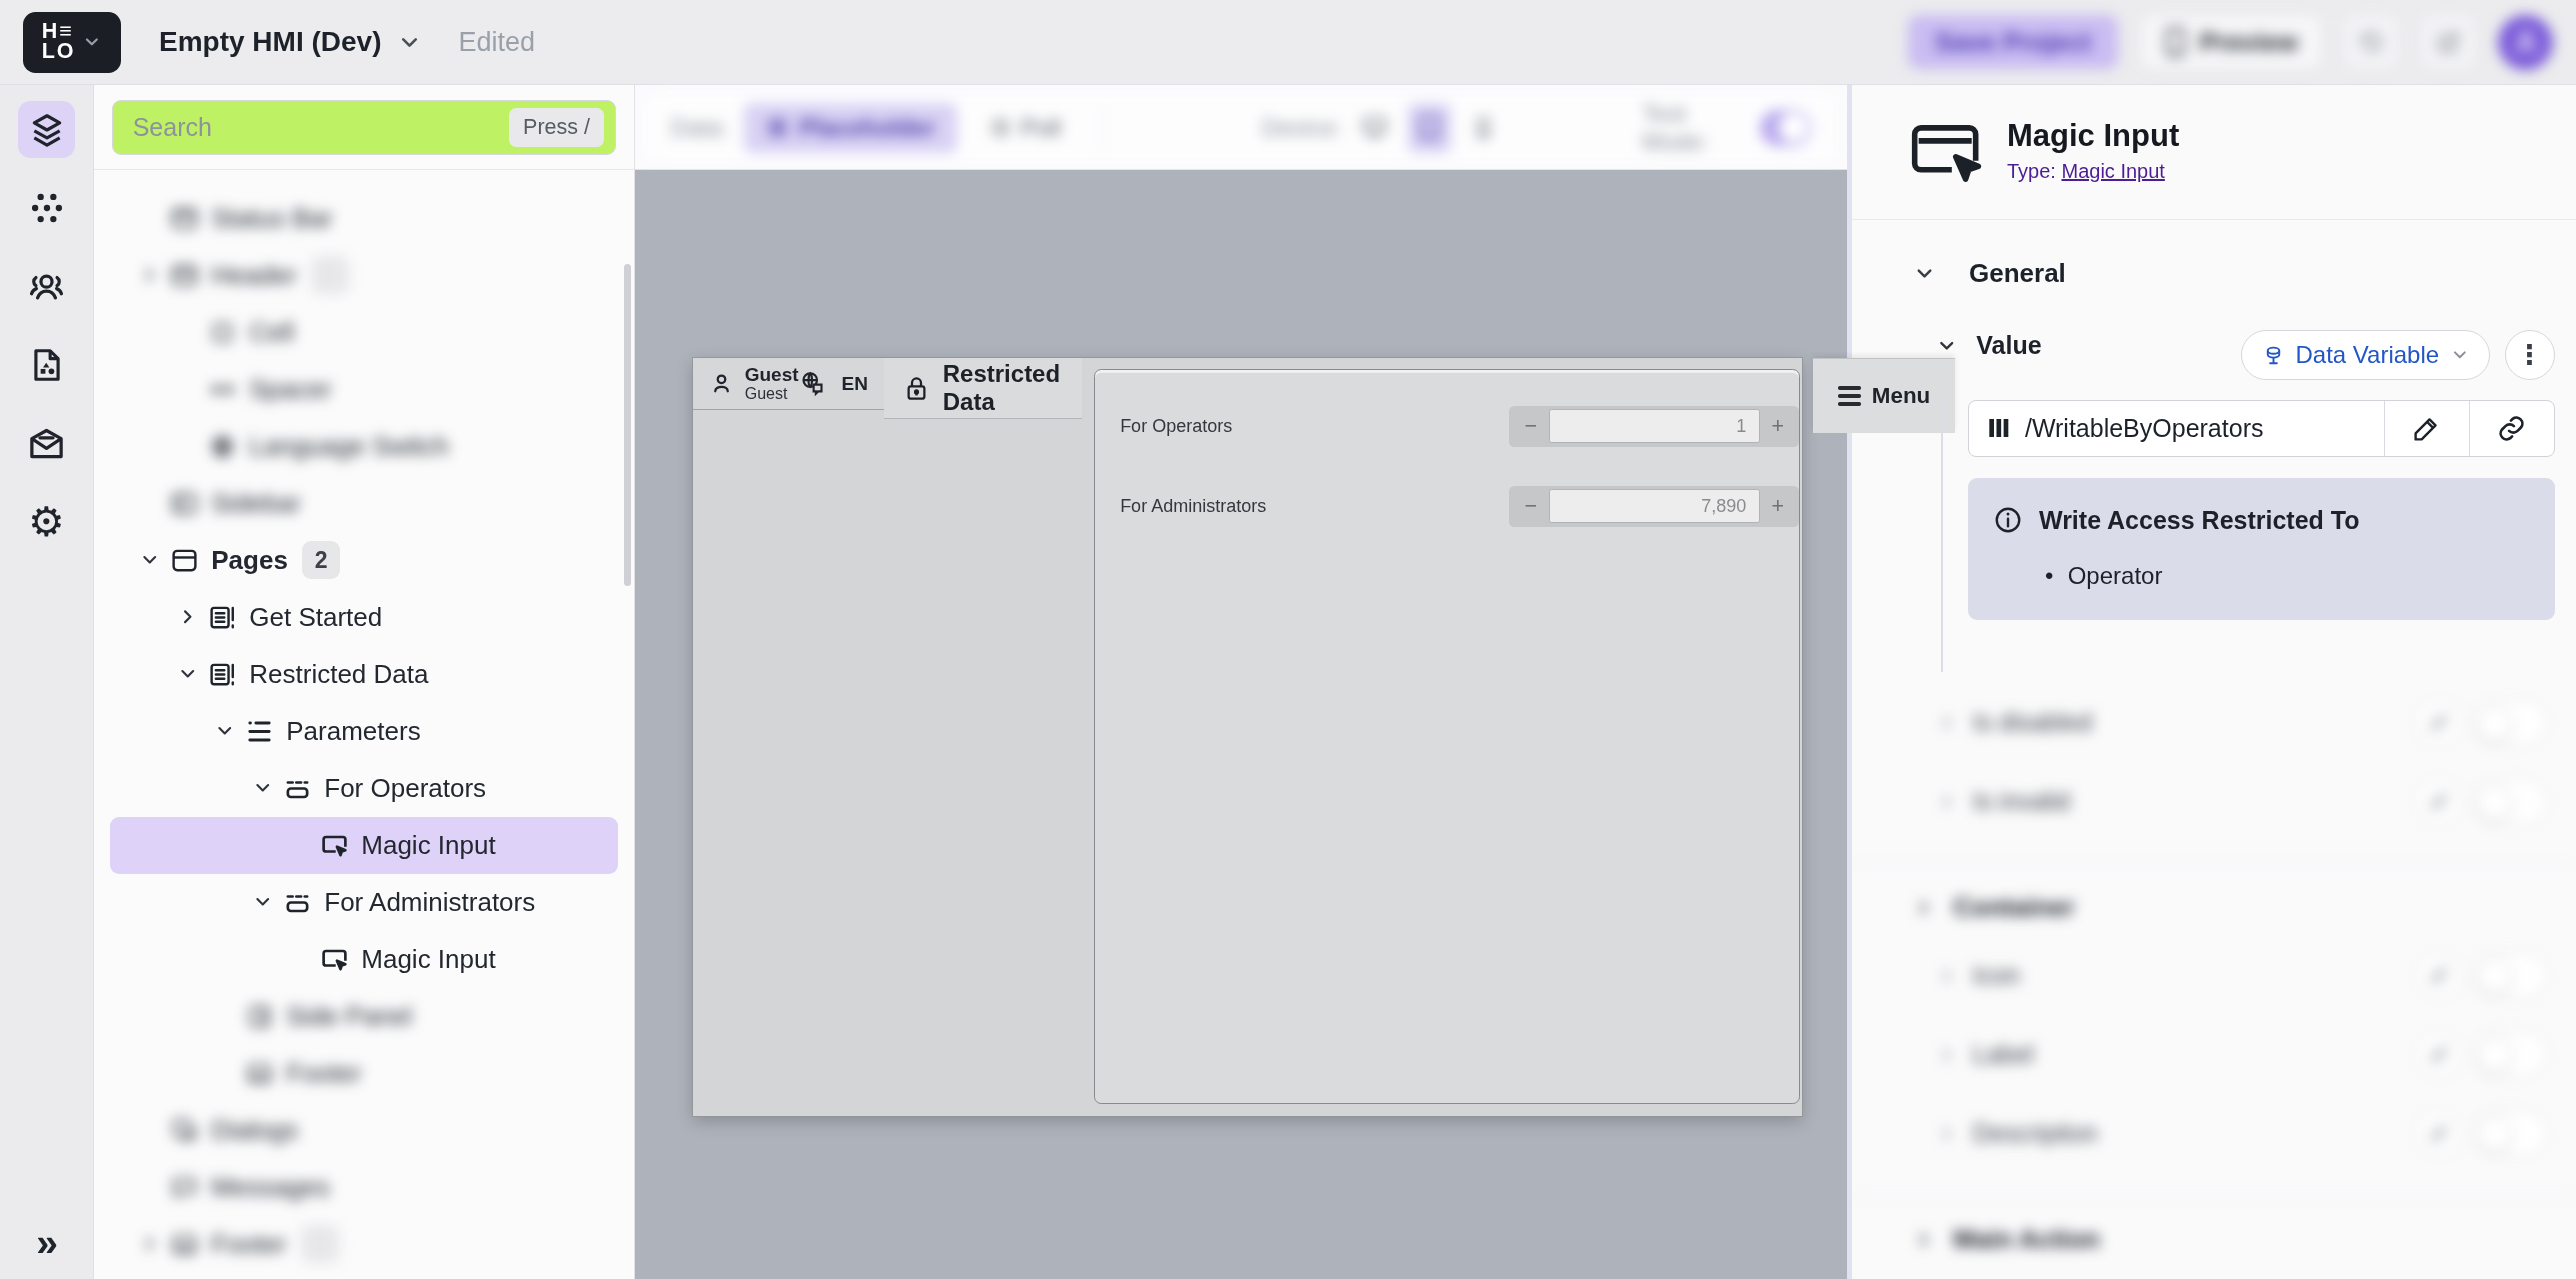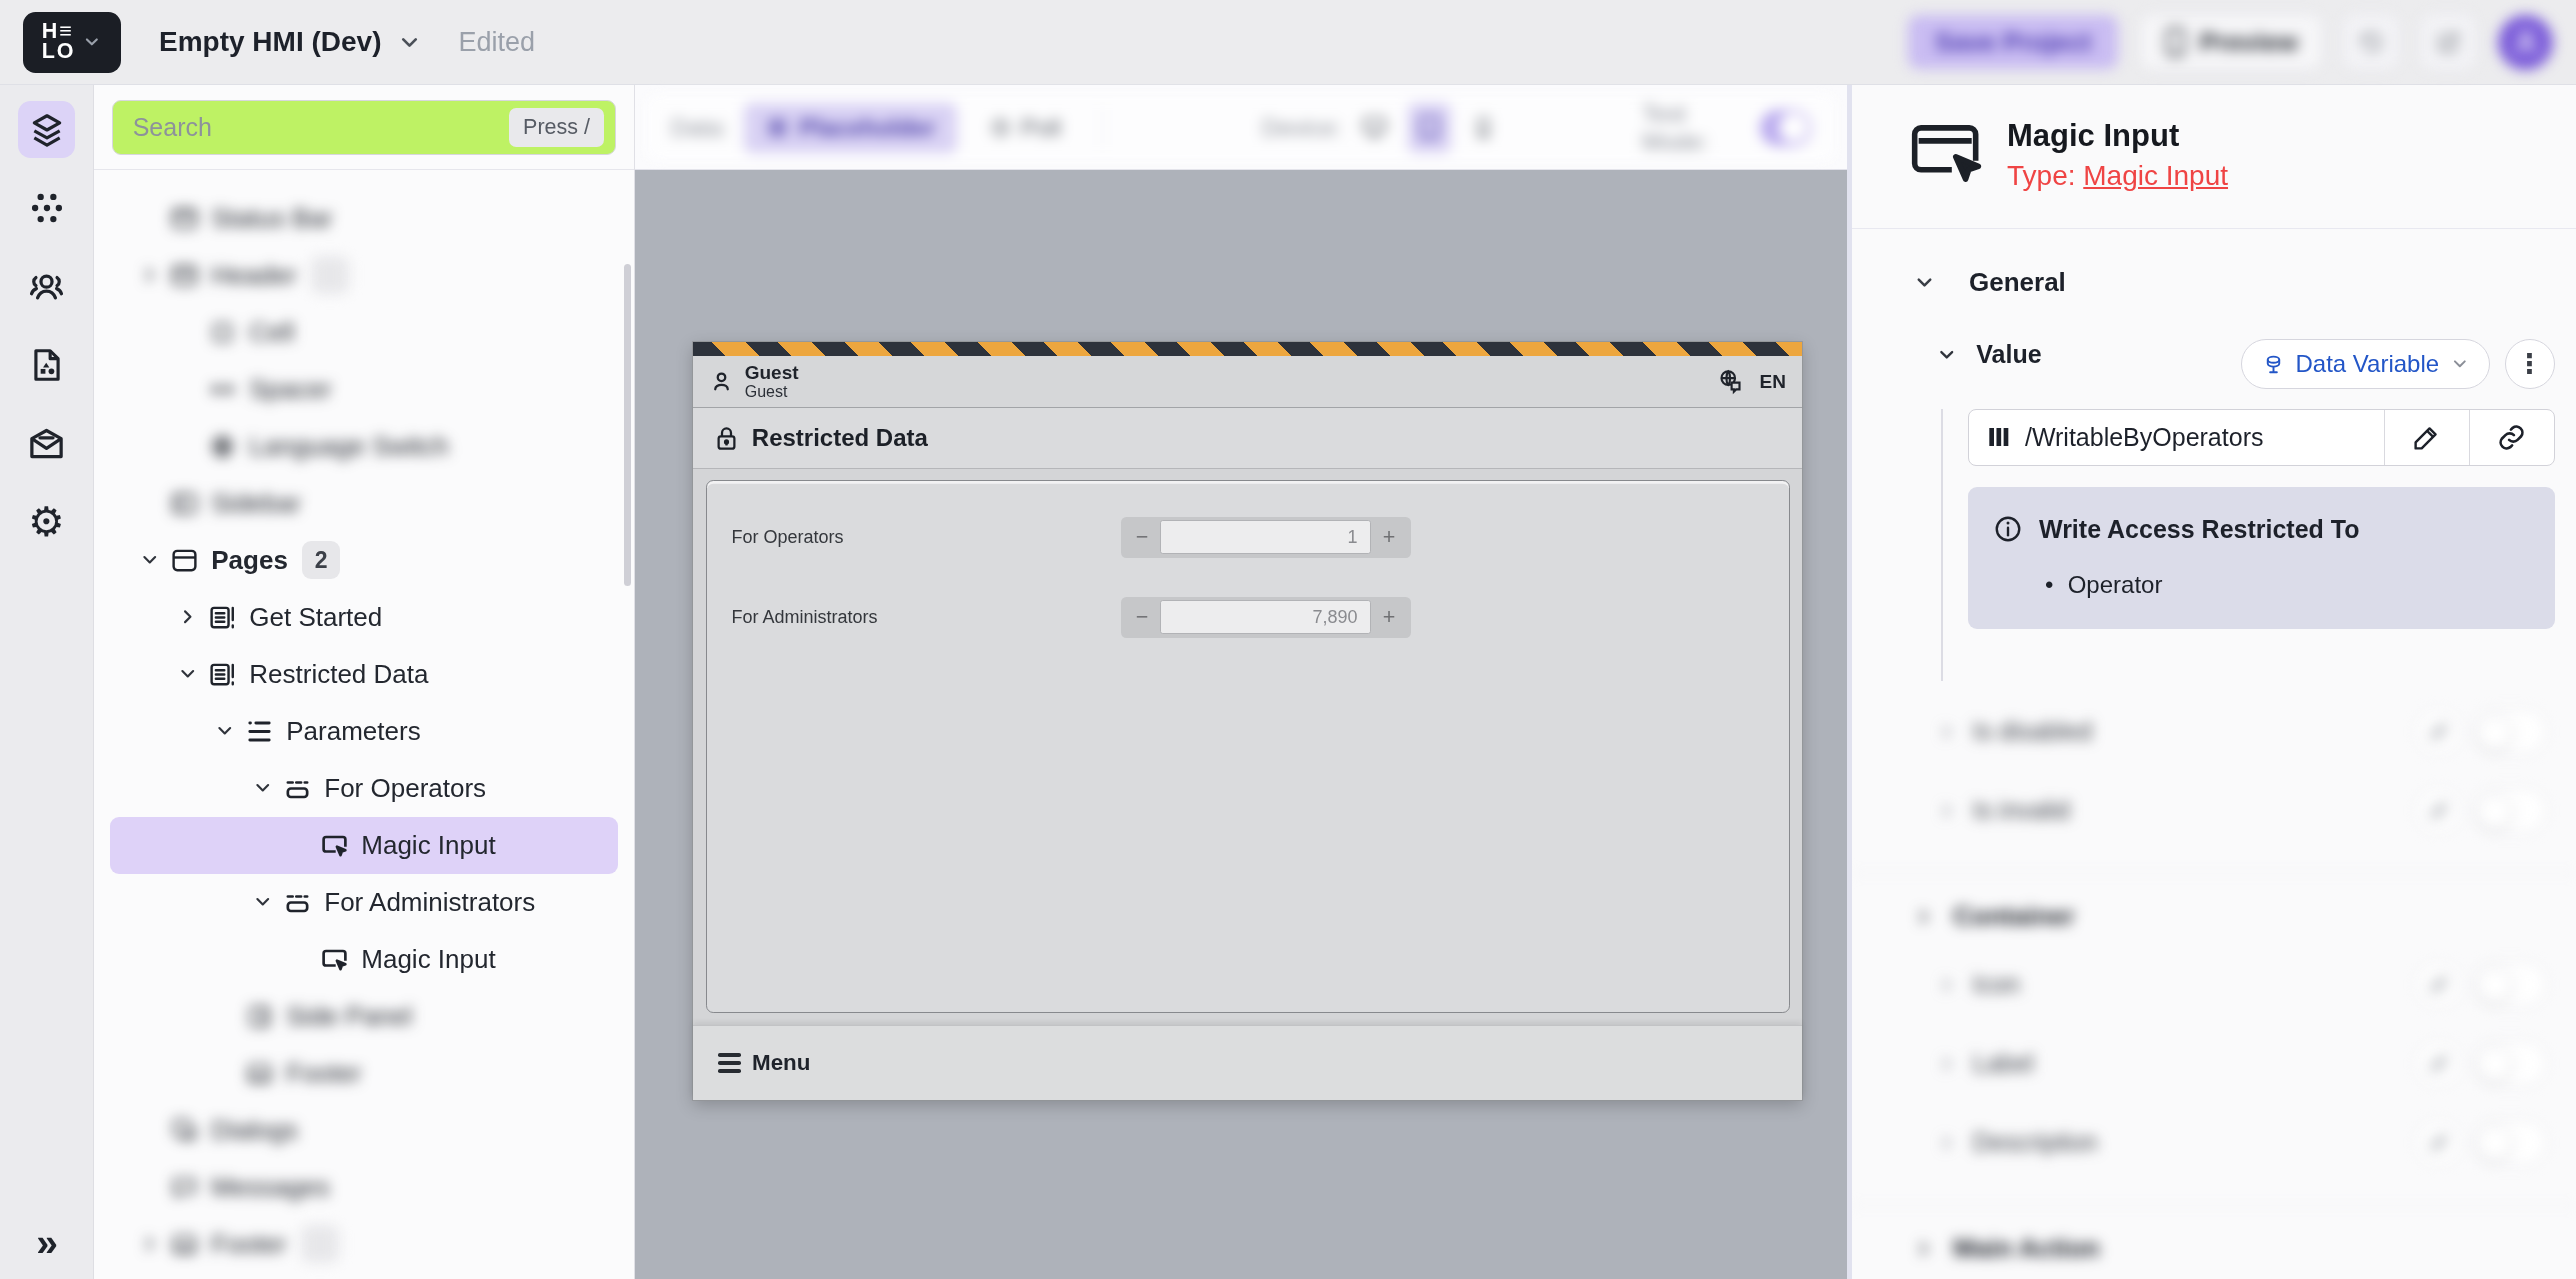--- a/index.html
+++ b/index.html
@@ -54,21 +54,21 @@
   .ct-pill { height:50px; padding:0 21.5px; background:#d9d2f4; color:#4b3fa8; border-radius:8px; font-size:24px; font-weight:bold; display:flex; align-items:center; gap:10.7px; }
   .ct-btn { height:50px; padding:0 16px; color:#555a63; font-size:24px; display:flex; align-items:center; gap:9px; }
   .ct-sep { width:0.9px; height:39px; background:#e3e3ea; margin:0 9px; }
   .ct-icon { width:39px; height:39px; display:flex; align-items:center; justify-content:center; color:#555a63; }
   .ct-icon.sel { background:#d9d2f4; border-radius:8px; color:#4b3fa8; width:50px; height:50px; }
   .ct-toggle { width:59px; height:36px; background:#b9aaee; border-radius:894px; position:relative; }
   .ct-toggle::after { content:""; position:absolute; right:3.6px; top:3.6px; width:29px; height:29px; border-radius:50%; background:#fff; }
   .canvas-area { flex:1; background:#aeb2ba; position:relative; }
 
   
-  .hmi { position:absolute; left:58px; top:172px; width:1109px; height:758px; background:#d4d5d7; box-shadow:0 0 0 0.9px #94969a, 0 5.4px 16px rgba(0,0,0,.22); display:flex; flex-direction:column; }
+  .hmi { position:absolute; left:58px; top:188px; width:1109px; height:758px; background:#d4d5d7; box-shadow:0 0 0 0.9px #94969a, 0 5.4px 16px rgba(0,0,0,.22); display:flex; }
   .hazard { height:14.3px; background:repeating-linear-gradient(45deg,#2d323b 0 23px,#eda63e 23px 47px); }
   .hmi-status { height:52px; background:#d6d7d9; border-bottom:1.8px solid #a2a4a7; display:flex; align-items:center; padding:0 16px; }
   .hmi-user { display:flex; align-items:center; gap:10.7px; color:#1f232b; }
   .hmi-user-name { font-size:19px; font-weight:bold; line-height:19.7px; }
   .hmi-user-role { font-size:16px; line-height:17px; color:#2c3038; }
   .hmi-lang { margin-left:auto; display:flex; align-items:center; gap:16px; font-size:19px; font-weight:bold; color:#1f232b; }
   .hmi-header { height:61px; background:#dadbdd; border-bottom:1.8px solid #b5b6b9; display:flex; align-items:center; padding:0 21.5px; gap:14.3px; }
   .hmi-title { font-size:24px; font-weight:bold; color:#1c2027; }
   .hmi-content { flex:1; padding:10.7px 12.5px 12.5px; }
   .hmi-panel { height:100%; background:#dadbdd; border:1.8px solid #87898d; border-radius:7.2px; box-shadow:inset 0 2.7px 0 #f2f2f3; padding-top:36px; }
@@ -80,21 +80,21 @@
   .hmi-menu { height:75px; background:#dcddde; border-top:0.9px solid #c2c3c5; box-shadow:0 -2.7px 5.4px rgba(0,0,0,.08); display:flex; align-items:center; gap:11px; padding:0 25px; }
   .hamburger { width:23px; display:flex; flex-direction:column; gap:4.5px; }
   .hamburger div { height:3.6px; background:#272b31; border-radius:1.8px; }
   .hmi-menu-label { font-size:22.4px; font-weight:bold; color:#1f232b; }
 
   
   .inspector { flex:1; background:#fafafb; border-left:5.4px solid #e1e2ef; padding:32px 21.5px 0 57px; overflow:hidden; }
   .ins-head { display:flex; align-items:flex-start; gap:23px; }
   .ins-head-icon { color:#1c2027; margin-top:3.6px; }
   .ins-title { font-size:31px; font-weight:bold; color:#16191f; line-height:38px; }
-  .ins-type { font-size:28px; color:#ef4444; margin-top:5.4px; }
+  .ins-type { font-size:20px; color:#4c1d95; margin-top:5.4px; }
   .ins-type .link { text-decoration:underline; cursor:pointer; }
   .ins-divider { height:0.9px; background:#e8e8f0; margin:36px -21.5px 0 -57px; }
   .sec-row { display:flex; align-items:center; gap:30px; margin-top:38px; font-size:26px; font-weight:bold; color:#1d212a; cursor:pointer; }
   .sec-row .chev { color:#3a3e46; }
   .value-row { display:flex; align-items:flex-start; margin-top:41px; }
   .value-title { display:flex; align-items:center; gap:14.3px; font-size:25px; font-weight:bold; color:#1d212a; margin-left:23px; }
   .value-actions { margin-left:auto; display:flex; align-items:center; gap:14.3px; }
   .pill-binding { height:50px; border:0.9px solid #d6d6de; background:#fff; border-radius:894px; display:flex; align-items:center; gap:10.7px; padding:0 19.7px; font-size:24px; color:#2356c7; cursor:pointer; }
   .pill-binding .chev-g { color:#8b8f98; display:flex; }
   .btn-kebab { width:50px; height:50px; border:0.9px solid #d6d6de; background:#fff; border-radius:50%; display:flex; align-items:center; justify-content:center; font-size:27px; color:#3a3e46; font-weight:bold; cursor:pointer; }

